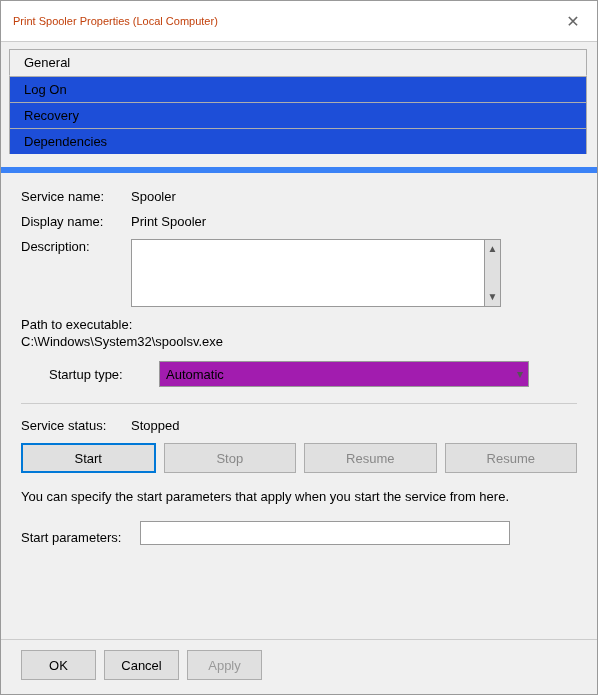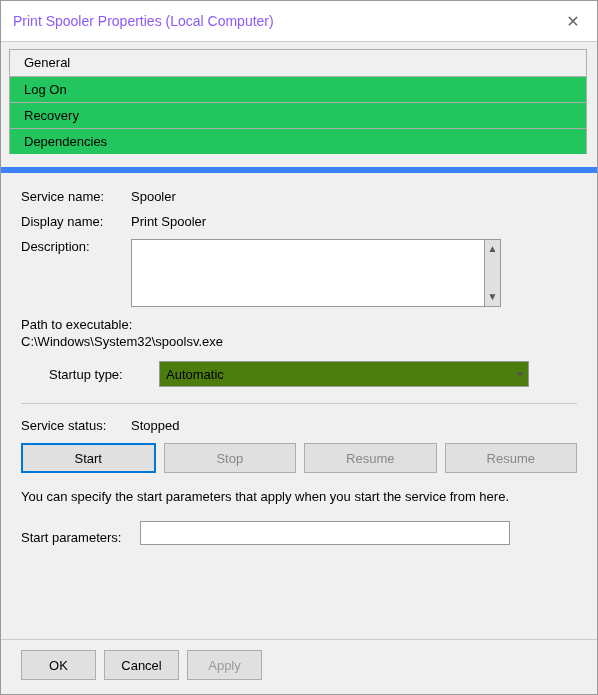--- a/index.html
+++ b/index.html
@@ -25,22 +25,22 @@
     .title-bar {
       background: #fff;
       display: flex;
       align-items: center;
       justify-content: space-between;
       padding: 8px 12px;
       border-bottom: 1px solid #ccc;
       min-height: 36px;
     }
     .title-bar-text {
-      font-size: 14px;
-      color: #8b5cf6;
+      font-size: 11px;
+      color: #c2410c;
     }
     .close-btn {
       width: 24px;
       height: 24px;
       background: none;
       border: none;
       cursor: pointer;
       font-size: 16px;
       color: #666;
       display: flex;
@@ -51,21 +51,21 @@
       display: flex;
       background: #f0f0f0;
       padding: 6px 8px 14px 8px;
       border-bottom: 6px solid #3b82f6;
       flex-direction: column;
     }
     .tab {
       padding: 5px 14px;
       border: 1px solid #adadad;
       border-bottom: none;
-      background: #22c55e;
+      background: #1d4ed8;
       cursor: pointer;
       margin-right: 2px;
       font-size: 13px;
       position: relative;
       top: 1px;
     }
     .tab.active {
       background: #f0f0f0;
       border-bottom: 1px solid #f0f0f0;
       z-index: 1;
@@ -146,21 +146,21 @@
     }
     .startup-label {
       min-width: 110px;
       font-size: 13px;
       margin-left: 28px;
     }
     .startup-select {
       width: 370px;
       height: 26px;
       border: 1px solid #999;
-      background: #4d7c0f;
+      background: #a21caf;
       font-size: 13px;
       padding: 2px 6px;
       appearance: none;
       -webkit-appearance: none;
       background-image: none;
       position: relative;
     }
     .select-wrapper {
       position: relative;
       width: 370px;

